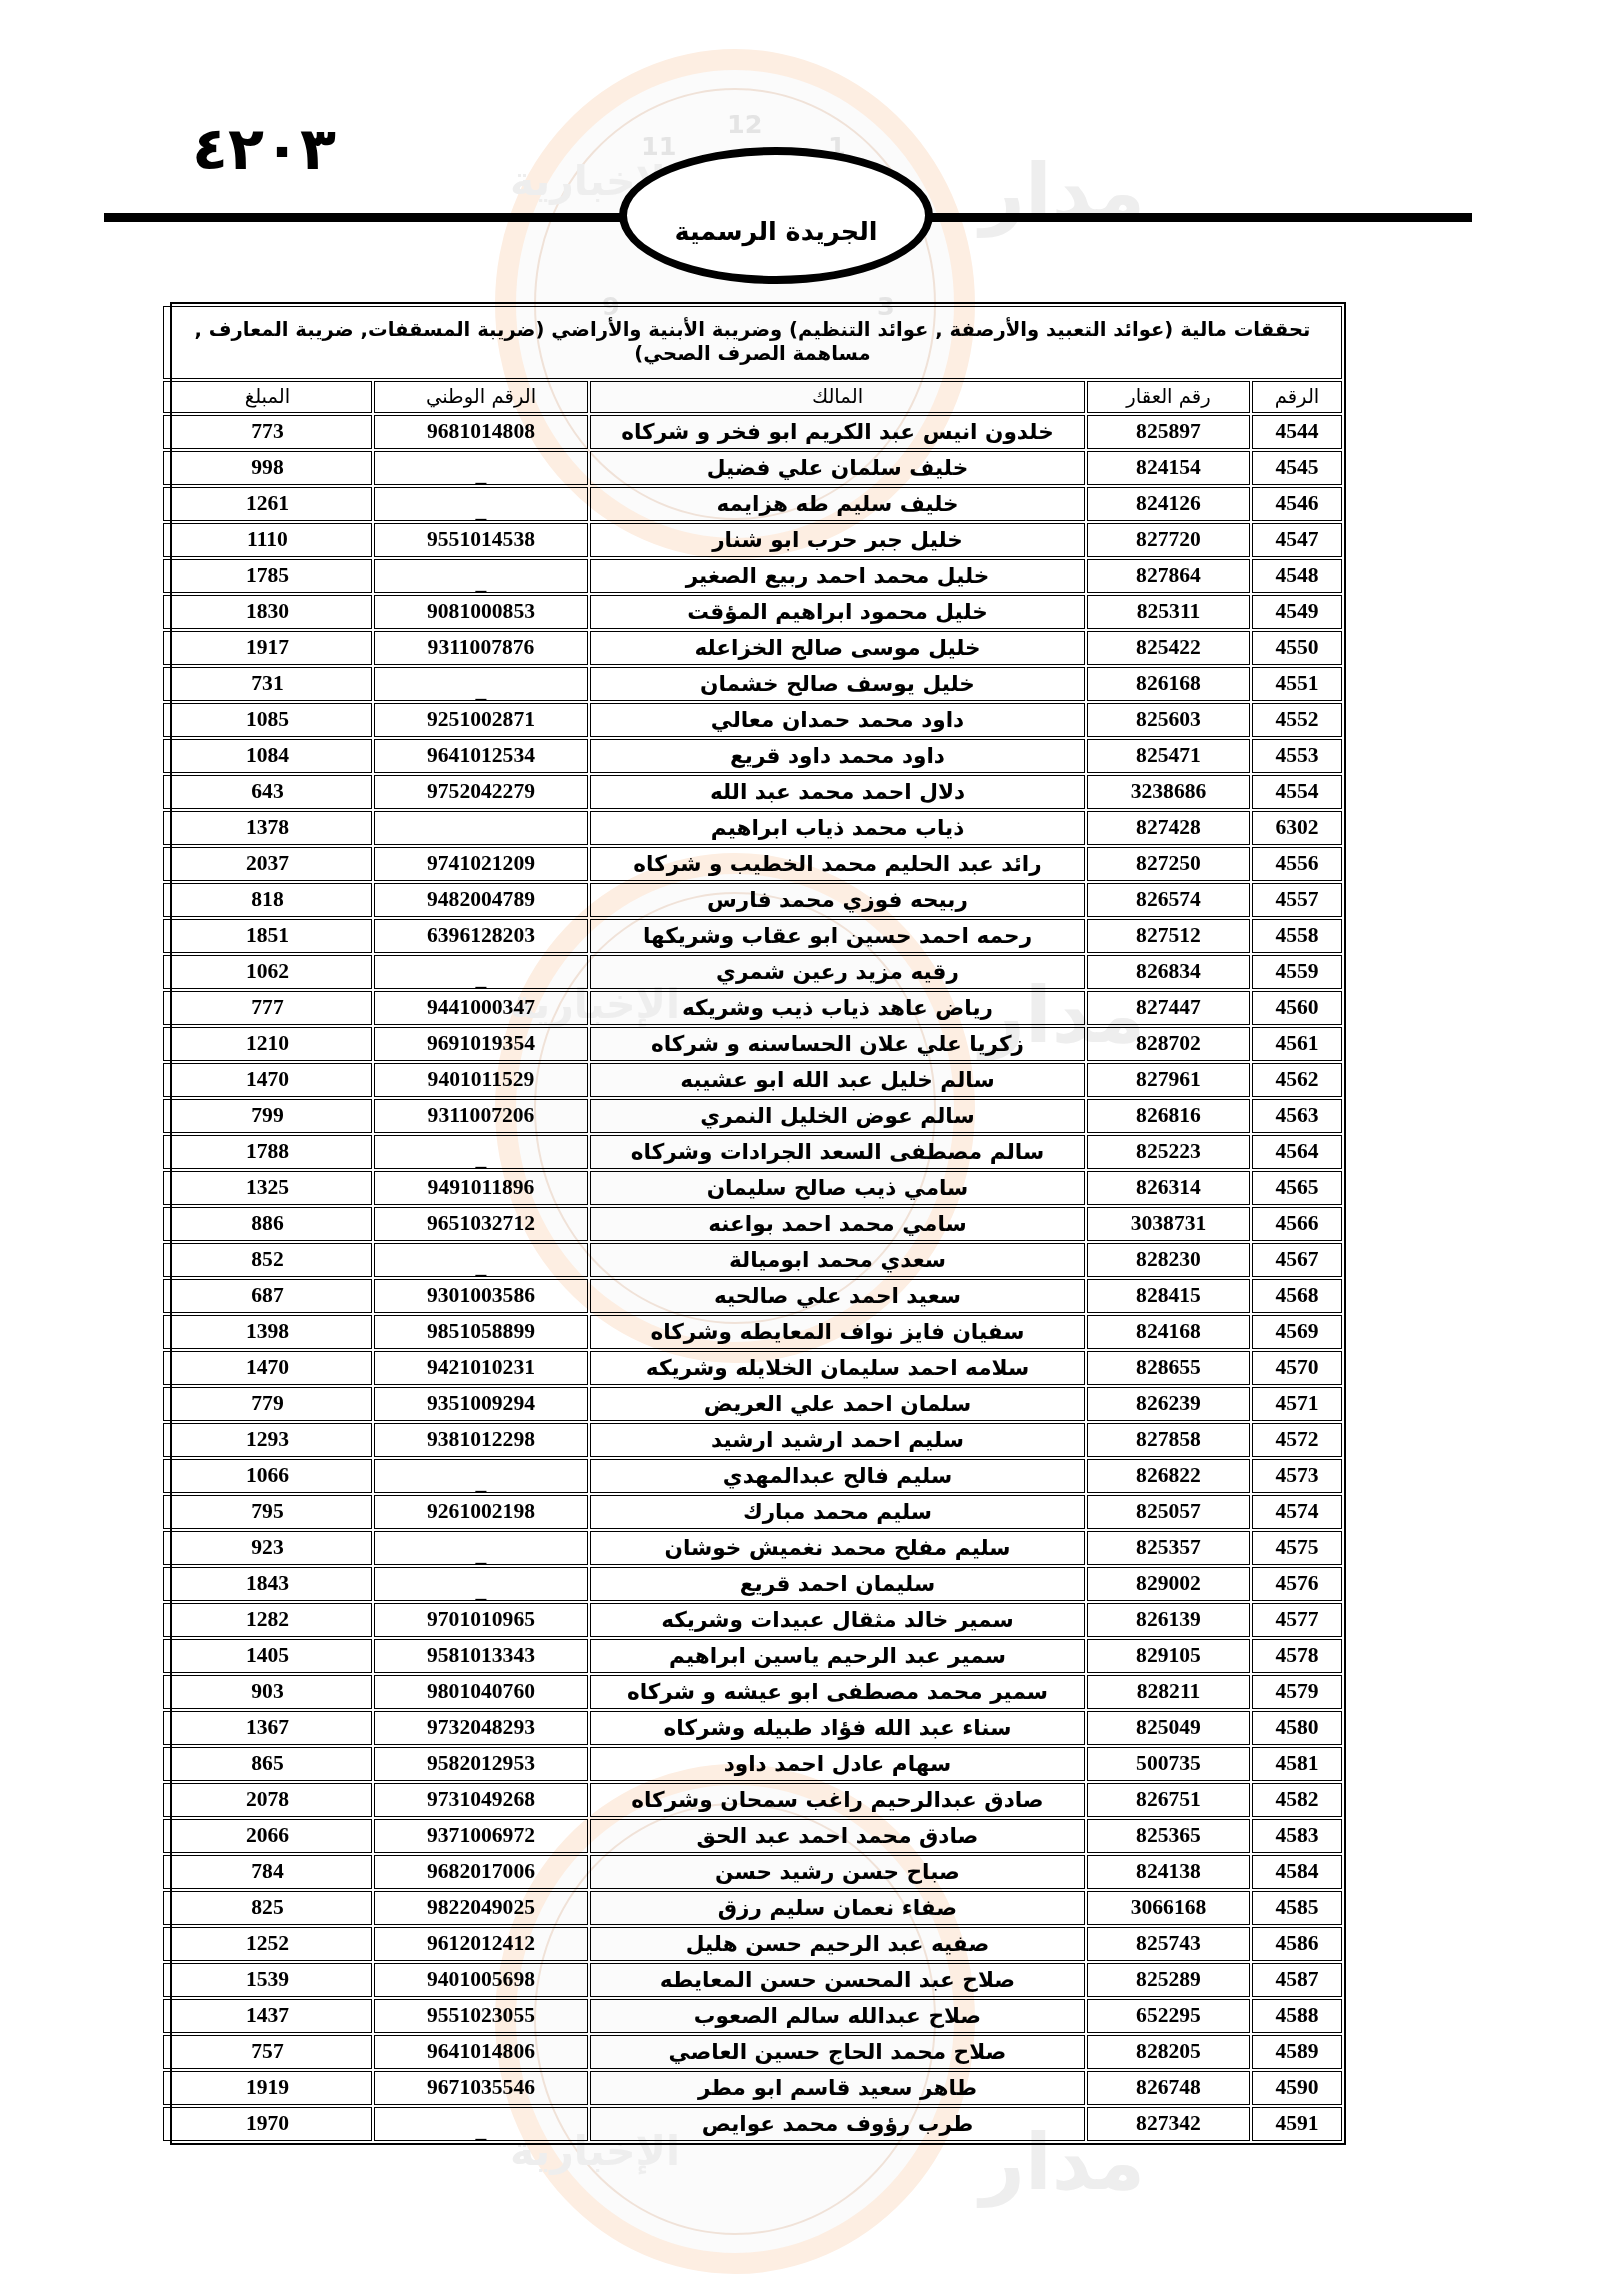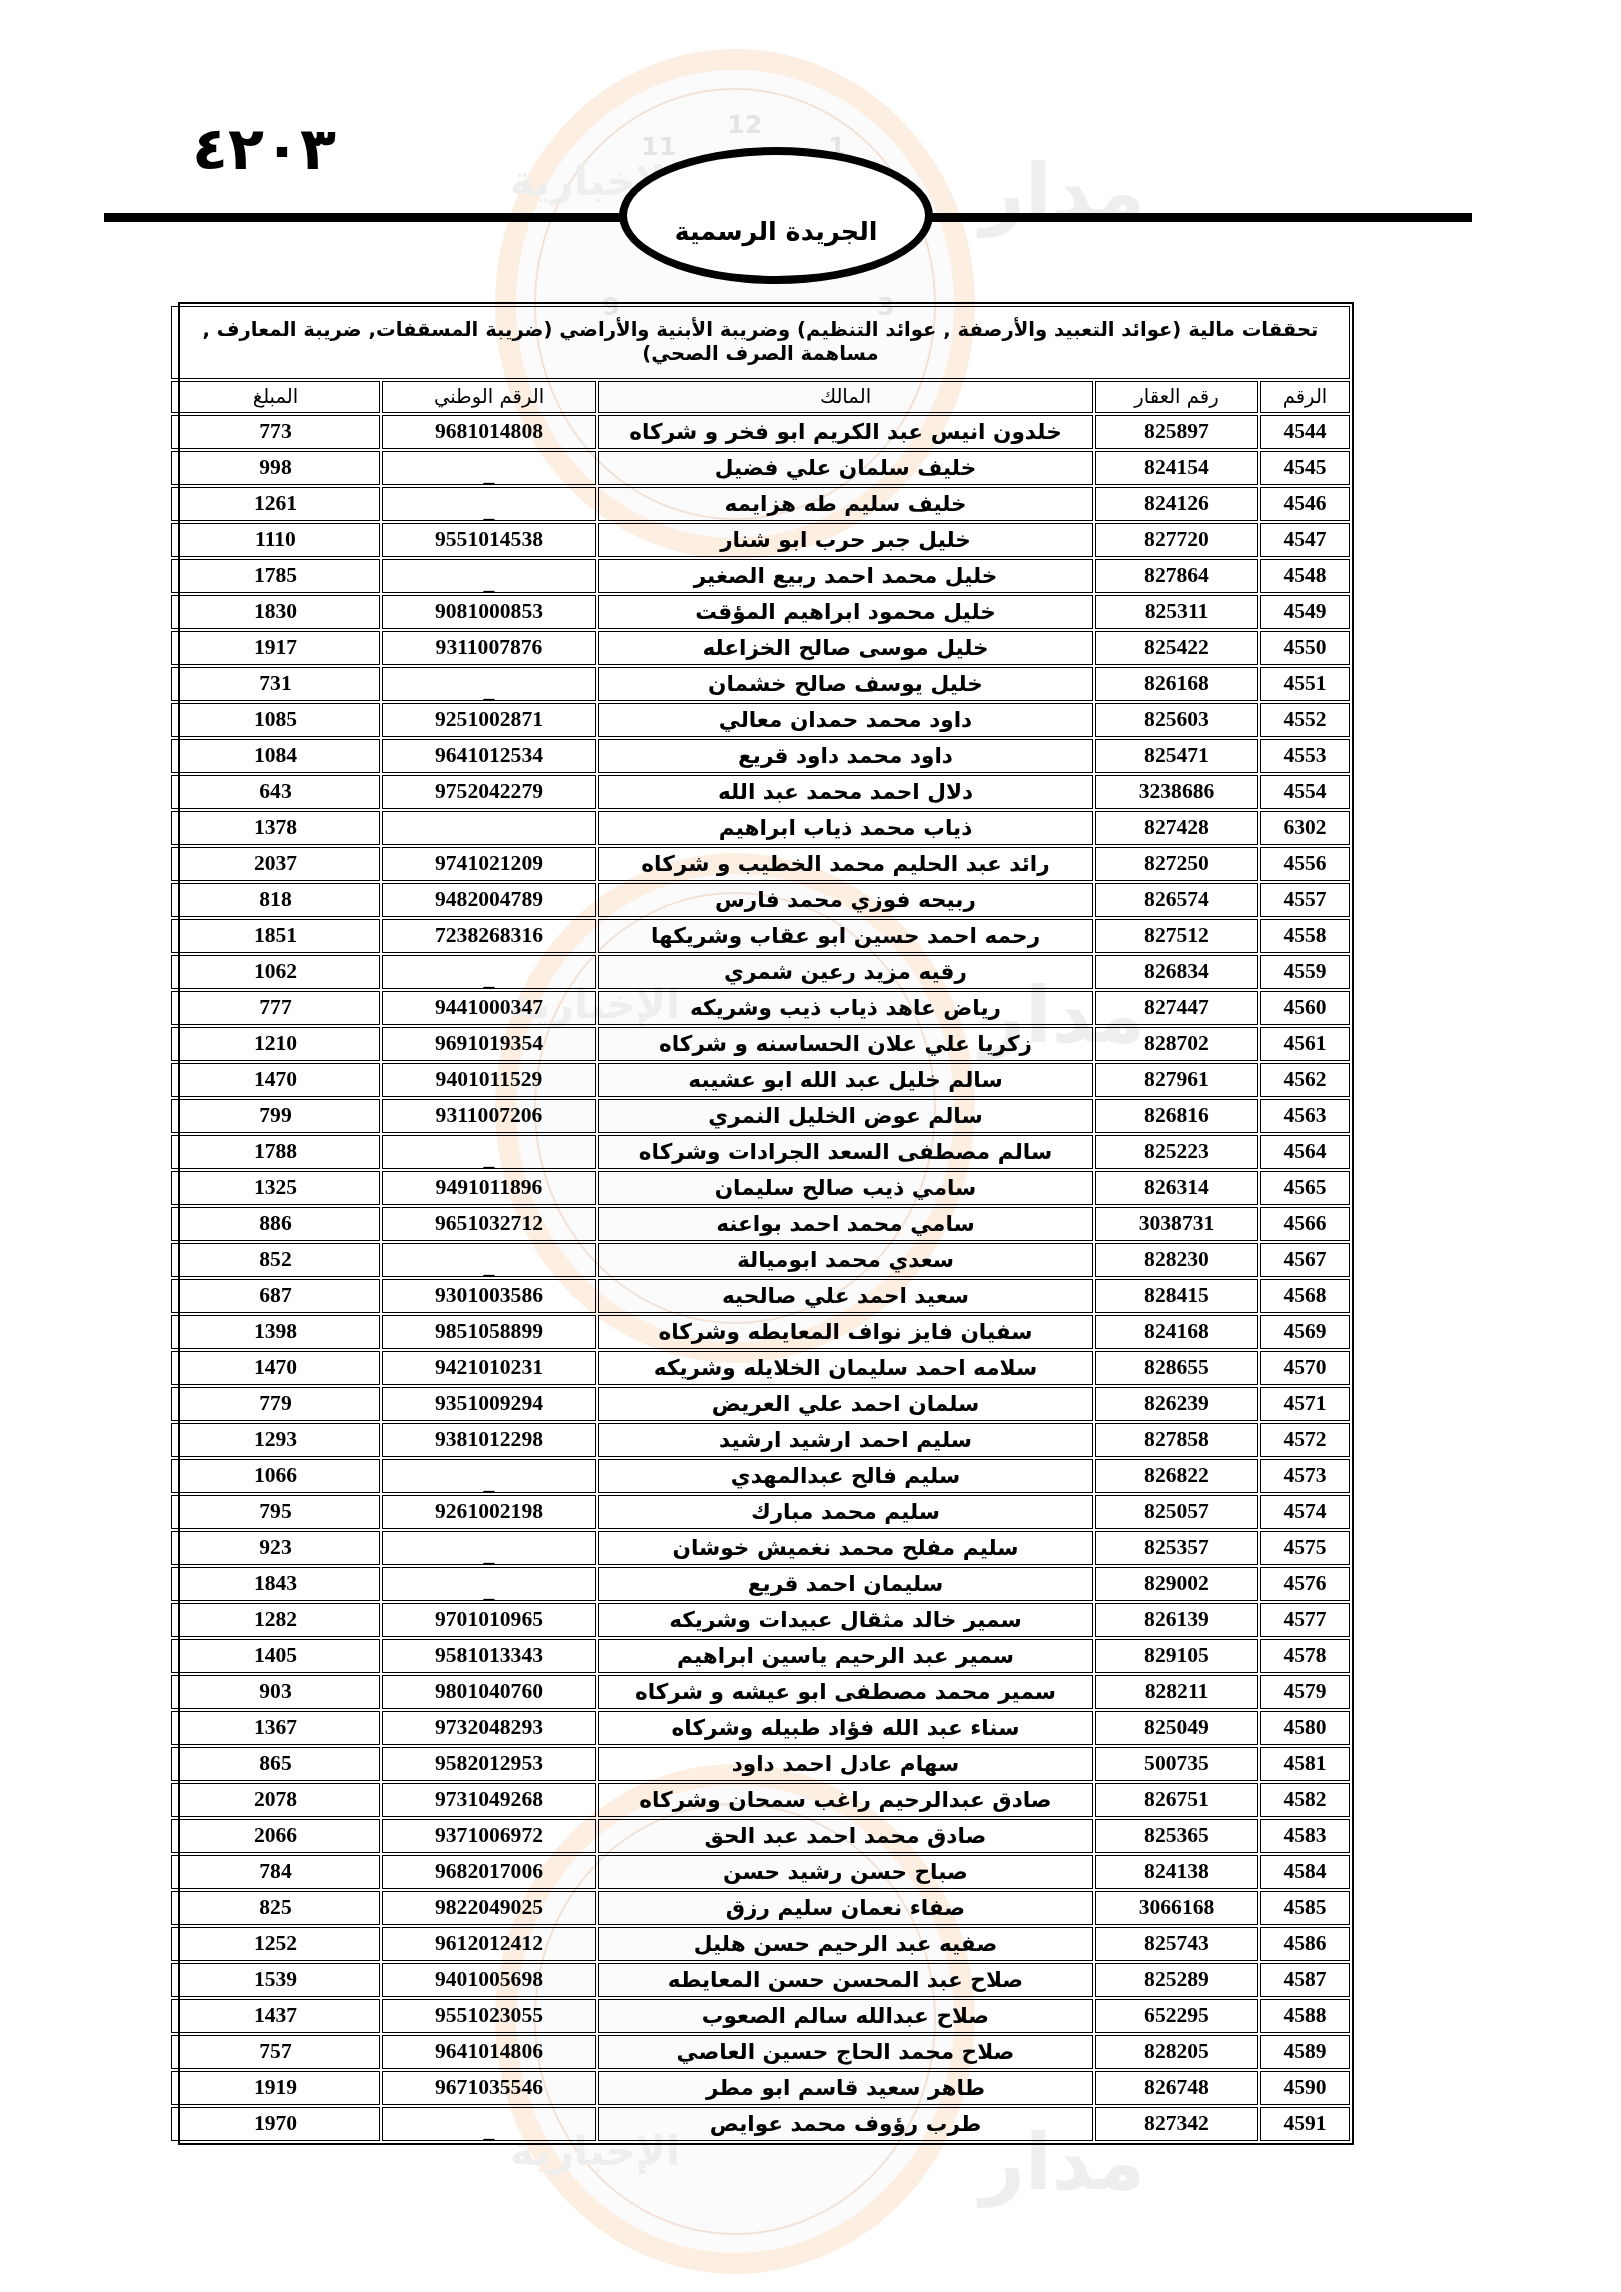--- a/index.html
+++ b/index.html
@@ -12,21 +12,21 @@
   .wm-clock .num { position: absolute; font-family: "DejaVu Sans", sans-serif; font-weight: bold; color: #e4e4e4; font-size: 25.5px; }
   .wm-text { font-family: "DejaVu Sans", sans-serif; font-weight: bold; color: #eeeeee; direction: rtl; }
 
   
   .page-number { position: absolute; left: 192px; top: 114px; font-family: "DejaVu Sans", sans-serif; font-weight: bold; font-size: 59px; line-height: 69px; letter-spacing: 3.9px; }
   .rule { position: absolute; left: 104px; top: 213px; width: 1368px; height: 8.8px; background: #000; }
   .masthead { position: absolute; left: 619px; top: 147px; width: 314px; height: 137px; border: 8.8px solid #000; border-radius: 50%; box-sizing: border-box; background: #fff; display: flex; align-items: center; justify-content: center; }
   .masthead span { font-family: "DejaVu Sans", sans-serif; font-weight: bold; font-size: 25.5px; direction: rtl; margin-top: 30px; }
 
   
-  .tbl { position: absolute; left: 178px; top: 302px; width: 1176px; border: 2.9px double #000; box-sizing: border-box; direction: rtl; }
+  .tbl { position: absolute; left: 170px; top: 302px; width: 1176px; border: 2.9px double #000; box-sizing: border-box; direction: rtl; }
   table { width: 100%; border-collapse: separate; border-spacing: 2px; table-layout: fixed; }
   td, th { border: 1px solid #000; padding: 0; text-align: center; vertical-align: middle; overflow: hidden; white-space: nowrap; }
   .title-cell { height: 63px; font-family: "DejaVu Sans", sans-serif; font-weight: bold; font-size: 19.6px; line-height: 24.5px; white-space: normal; padding: 3.9px 17.6px; }
   .col-head { height: 30px; font-family: "DejaVu Sans", sans-serif; font-weight: normal; font-size: 19.6px; margin-top: 44px; }
   tr.row td { height: 32px; font-size: 21.6px; font-weight: bold; }
   td.num { font-family: "Liberation Serif", serif; font-size: 23.5px; }
   td.name { font-family: "DejaVu Sans", sans-serif; font-size: 18.6px; }
   td.nid.dash { vertical-align: bottom; line-height: 17.6px; }
 </style>
 </head>
@@ -176,21 +176,21 @@
           <td class="num">4557</td>
           <td class="num">826574</td>
           <td class="name">ربيحه فوزي محمد فارس</td>
           <td class="num nid">9482004789</td>
           <td class="num">818</td>
         </tr>
         <tr class="row">
           <td class="num">4558</td>
           <td class="num">827512</td>
           <td class="name">رحمه احمد حسين ابو عقاب وشريكها</td>
-          <td class="num nid">7238268316</td>
+          <td class="num nid">6396128203</td>
           <td class="num">1851</td>
         </tr>
         <tr class="row">
           <td class="num">4559</td>
           <td class="num">826834</td>
           <td class="name">رقيه مزيد رعين شمري</td>
           <td class="num nid dash">_</td>
           <td class="num">1062</td>
         </tr>
         <tr class="row">

